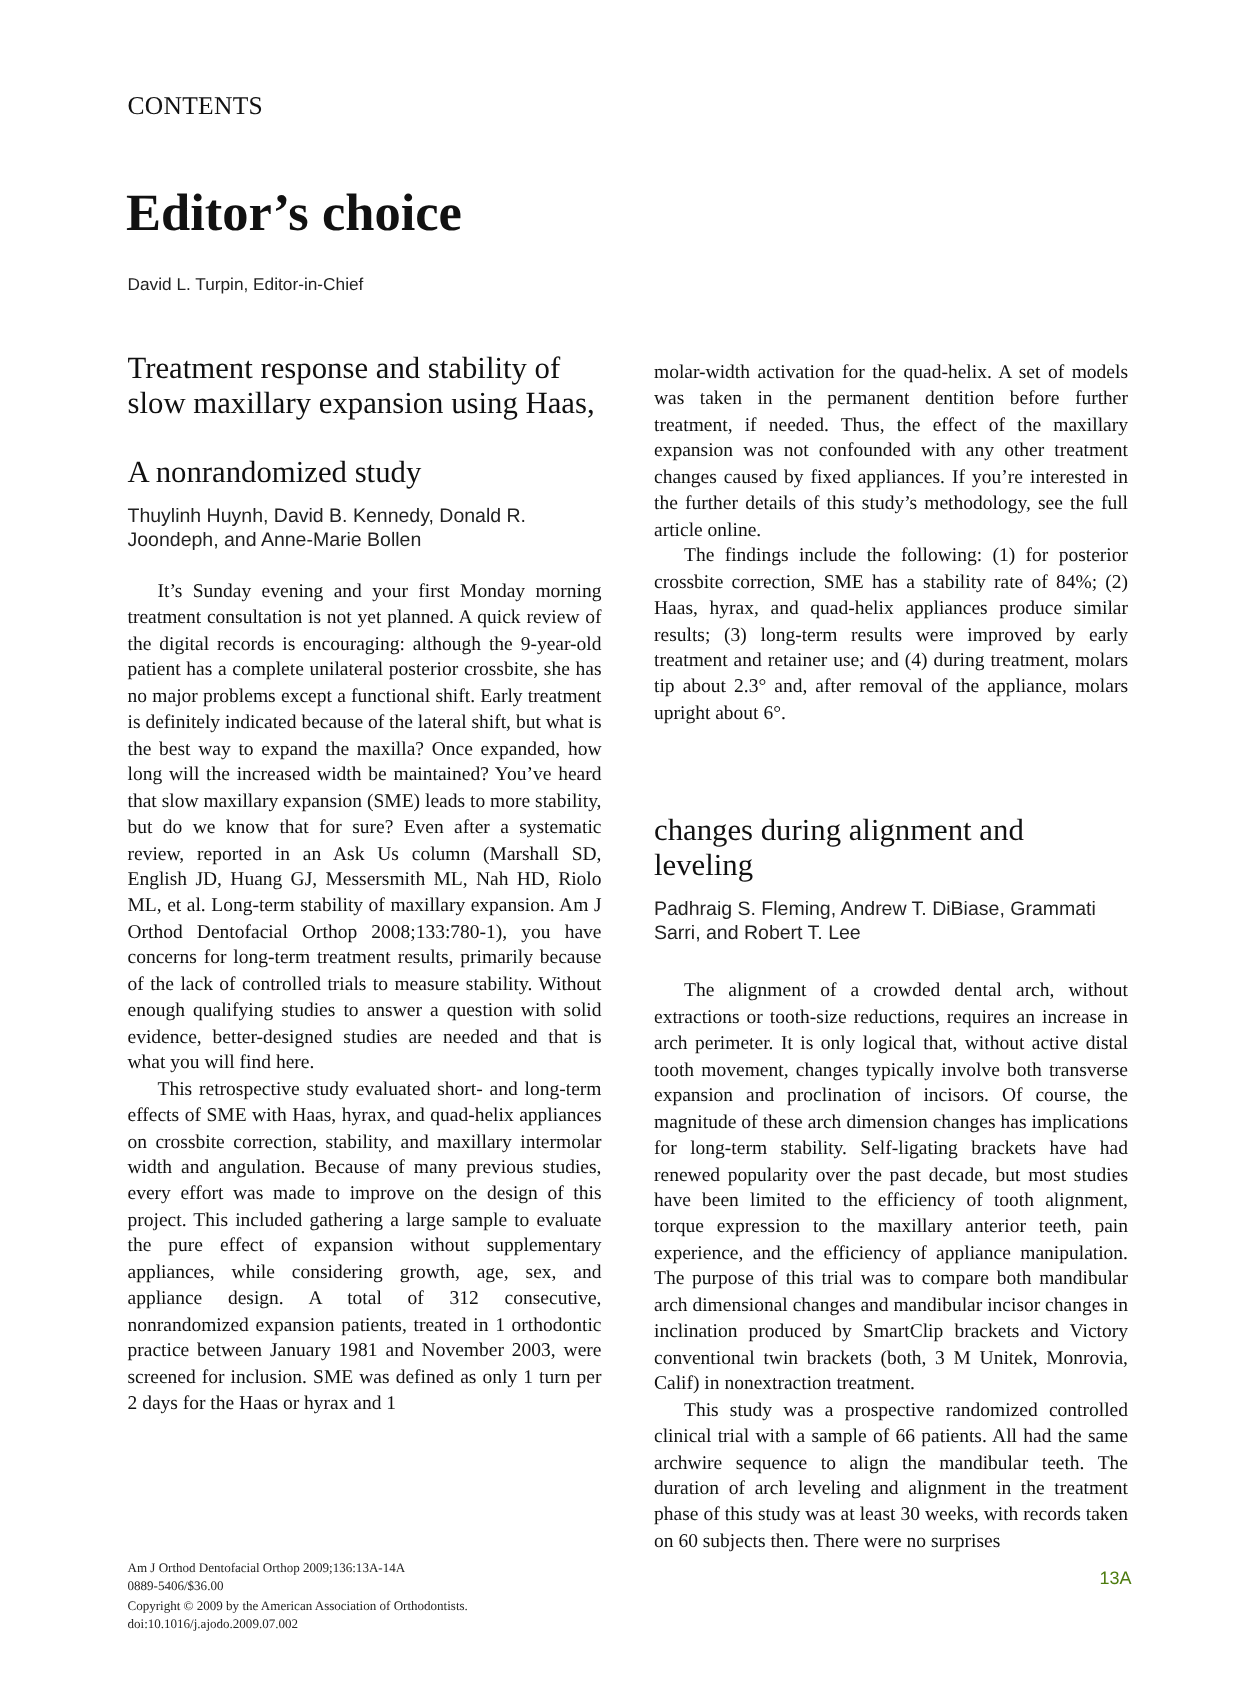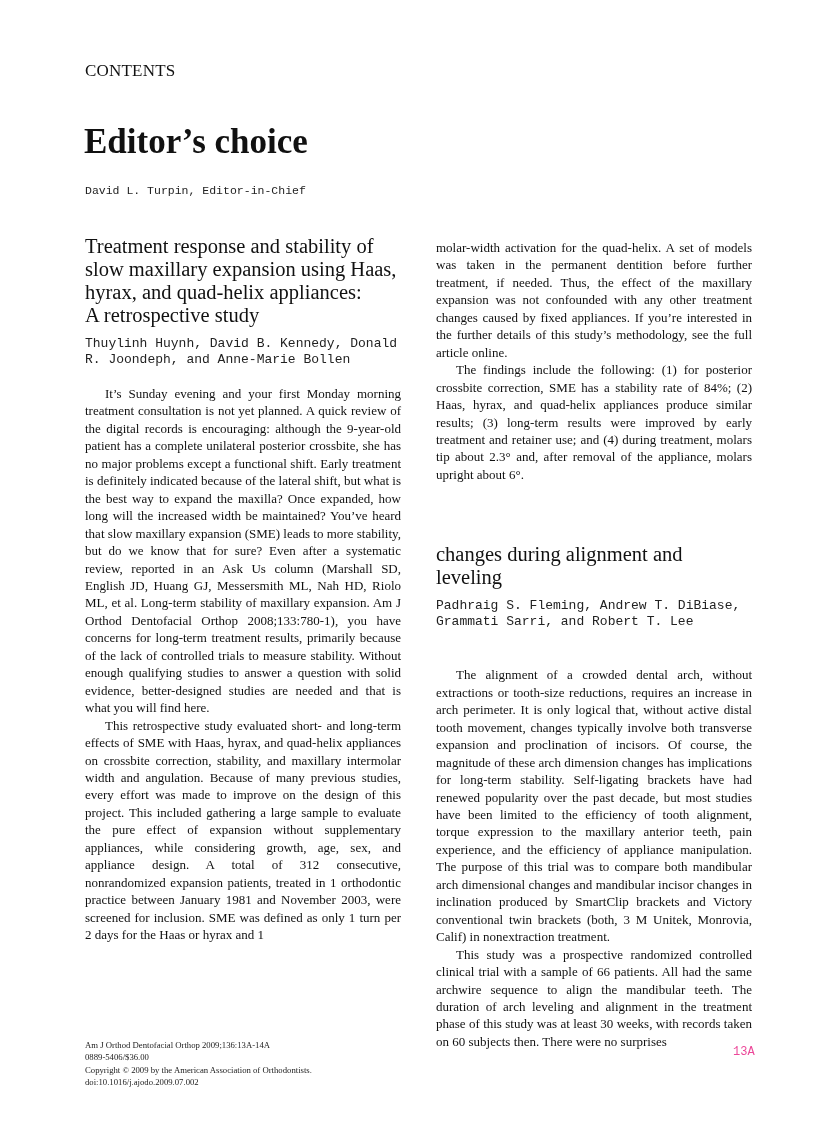--- a/index.html
+++ b/index.html
@@ -1,60 +1,60 @@
 <!DOCTYPE html>
 <html><head>
 <meta charset="utf-8">
 <style>
   html, body { margin: 0; padding: 0; background: #ffffff; }
   body { width: 838px; height: 1122px; position: relative; overflow: hidden; color: #111; }
   .serif { font-family: "Liberation Serif", "DejaVu Serif", serif; }
-  .sans { font-family: Liberation Mono, monospace; }
+  .sans { font-family: Liberation Sans, sans-serif; }
   .section-label { position: absolute; left: 85px; top: 61px; font-size: 17px; letter-spacing: 0.2px; }
   .main-title { position: absolute; left: 84px; top: 122px; font-size: 35px; line-height: 40px; }
   .editor { position: absolute; left: 85px; top: 184px; font-size: 11.5px; color: #222; }
   .col { position: absolute; width: 316px; }
   .col-left { left: 85px; top: 235px; }
   .col-right { left: 436px; top: 239px; }
   .art-title { font-size: 20.5px; line-height: 23px; margin: 0 0 9px 0; font-weight: normal; }
   .authors { font-size: 13px; line-height: 16px; color: #222; margin: 0 0 16px 0; }
   .para { font-size: 13px; line-height: 17.45px; text-align: justify; margin: 0; text-indent: 20px; }
   .para.noindent { text-indent: 0; }
   .gap-right-title { height: 37px; }
   .footer-cite { position: absolute; left: 85px; top: 1039px; font-size: 8.7px; line-height: 12.3px; color: #222; }
-  .page-num { position: absolute; left: 733px; top: 1045px; font-size: 12px; color: #ec4899; }
+  .page-num { position: absolute; left: 733px; top: 1045px; font-size: 12px; color: #4d7c0f; }
 </style>
 </head>
 <body>
 
 <div class="section-label serif">CONTENTS</div>
 <h1 class="main-title serif" style="margin:0;font-weight:bold;">Editor’s choice</h1>
 <div class="editor sans">David L. Turpin, Editor-in-Chief</div>
 
 <div class="col col-left">
   <h2 class="art-title serif">
     <span>Treatment response and stability of</span><br>
     <span>slow maxillary expansion using Haas,</span><br>
-    <span>hyrax, and quad-helix appliances:</span><br>
-    <span>A retrospective study</span>
+    <br>
+    <span>A nonrandomized study</span>
   </h2>
   <p class="authors sans" style="margin-bottom:17px;">Thuylinh Huynh, David B. Kennedy, Donald R. Joondeph, and Anne-Marie Bollen</p>
   <p class="para serif">It’s Sunday evening and your first Monday morning treatment consultation is not yet planned. A quick review of the digital records is encouraging: although the 9-year-old patient has a complete unilateral posterior crossbite, she has no major problems except a functional shift. Early treatment is definitely indicated because of the lateral shift, but what is the best way to expand the maxilla? Once expanded, how long will the increased width be maintained? You’ve heard that slow maxillary expansion (SME) leads to more stability, but do we know that for sure? Even after a systematic review, reported in an Ask Us column (Marshall SD, English JD, Huang GJ, Messersmith ML, Nah HD, Riolo ML, et al. Long-term stability of maxillary expansion. Am J Orthod Dentofacial Orthop 2008;133:780-1), you have concerns for long-term treatment results, primarily because of the lack of controlled trials to measure stability. Without enough qualifying studies to answer a question with solid evidence, better-designed studies are needed and that is what you will find here.</p>
   <p class="para serif">This retrospective study evaluated short- and long-term effects of SME with Haas, hyrax, and quad-helix appliances on crossbite correction, stability, and maxillary intermolar width and angulation. Because of many previous studies, every effort was made to improve on the design of this project. This included gathering a large sample to evaluate the pure effect of expansion without supplementary appliances, while considering growth, age, sex, and appliance design. A total of 312 consecutive, nonrandomized expansion patients, treated in 1 orthodontic practice between January 1981 and November 2003, were screened for inclusion. SME was defined as only 1 turn per 2 days for the Haas or hyrax and 1</p>
 </div>
 
 <div class="col col-right">
   <p class="para serif noindent">molar-width activation for the quad-helix. A set of models was taken in the permanent dentition before further treatment, if needed. Thus, the effect of the maxillary expansion was not confounded with any other treatment changes caused by fixed appliances. If you’re interested in the further details of this study’s methodology, see the full article online.</p>
   <p class="para serif">The findings include the following: (1) for posterior crossbite correction, SME has a stability rate of 84%; (2) Haas, hyrax, and quad-helix appliances produce similar results; (3) long-term results were improved by early treatment and retainer use; and (4) during treatment, molars tip about 2.3° and, after removal of the appliance, molars upright about 6°.</p>
   <div class="gap-right-title"></div>
   <h2 class="art-title serif">
     <br>
     <span>changes during alignment and leveling</span><br>
   </h2>
-  <p class="authors sans" style="margin-bottom:36px;">Padhraig S. Fleming, Andrew T. DiBiase, Grammati Sarri, and Robert T. Lee</p>
+  <p class="authors sans" style="margin-bottom:21px;">Padhraig S. Fleming, Andrew T. DiBiase, Grammati Sarri, and Robert T. Lee</p>
   <p class="para serif">The alignment of a crowded dental arch, without extractions or tooth-size reductions, requires an increase in arch perimeter. It is only logical that, without active distal tooth movement, changes typically involve both transverse expansion and proclination of incisors. Of course, the magnitude of these arch dimension changes has implications for long-term stability. Self-ligating brackets have had renewed popularity over the past decade, but most studies have been limited to the efficiency of tooth alignment, torque expression to the maxillary anterior teeth, pain experience, and the efficiency of appliance manipulation. The purpose of this trial was to compare both mandibular arch dimensional changes and mandibular incisor changes in inclination produced by SmartClip brackets and Victory conventional twin brackets (both, 3 M Unitek, Monrovia, Calif) in nonextraction treatment.</p>
   <p class="para serif">This study was a prospective randomized controlled clinical trial with a sample of 66 patients. All had the same archwire sequence to align the mandibular teeth. The duration of arch leveling and alignment in the treatment phase of this study was at least 30 weeks, with records taken on 60 subjects then. There were no surprises</p>
 </div>
 
 <div class="footer-cite serif">
   <div>Am J Orthod Dentofacial Orthop 2009;136:13A-14A</div>
   <div>0889-5406/$36.00</div>
   <div>Copyright © 2009 by the American Association of Orthodontists.</div>
   <div>doi:10.1016/j.ajodo.2009.07.002</div>
 </div>

